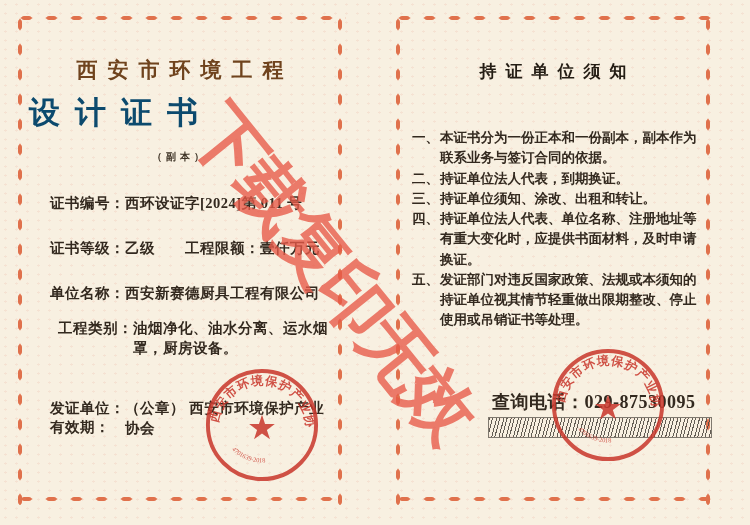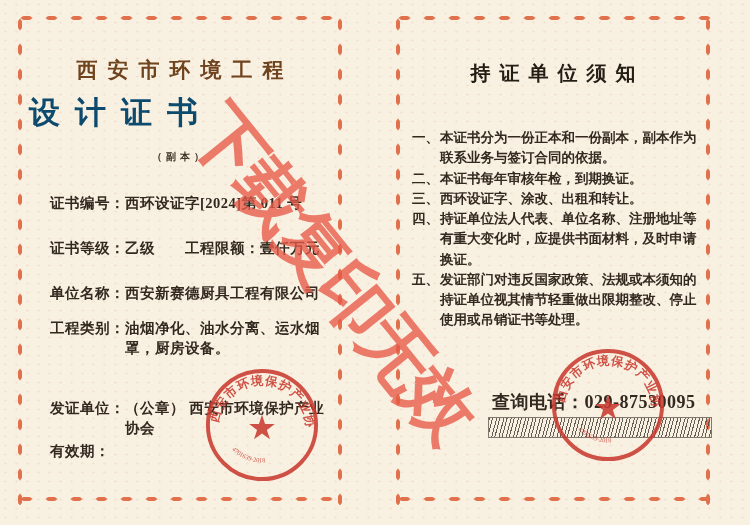--- a/index.html
+++ b/index.html
@@ -25,21 +25,21 @@
   .title1{left:0;right:0;text-align:center;font-size:21px;font-weight:700;
     color:#6f431d;letter-spacing:10px;text-indent:10px;}
   .title2{left:0;right:0;text-align:left;font-size:31px;font-weight:800;
     color:#0c4a6e;letter-spacing:15px;text-indent:15px;}
   .subtitle{left:0;right:0;text-align:center;font-size:10px;color:#3a2f22;
     letter-spacing:4px;font-weight:600;}
   .field{left:36px;right:12px;font-size:14.5px;font-weight:600;letter-spacing:0.5px;
     display:flex;align-items:flex-start;line-height:1.35;}
   .field .lbl{white-space:nowrap;}
   .field .val{flex:1;}
-  .rtitle{left:0;right:0;text-align:center;font-size:20px;font-weight:700;
+  .rtitle{left:0;right:0;text-align:center;font-size:17px;font-weight:700;
     color:#241d14;letter-spacing:9px;text-indent:9px;}
   .notices{left:20px;right:12px;font-size:13.5px;font-weight:600;line-height:1.5;}
   .nrow{display:flex;}
   .nrow .num{width:28px;flex:none;}
   .nrow .txt{flex:1;}
   .phone{font-size:18px;font-weight:600;letter-spacing:0.5px;}
   .barcode{border:1px solid #6b655c;background:
     repeating-linear-gradient(105deg,#4a443c 0 1px,transparent 1px 3px,#4a443c 3px 4px,transparent 4px 7px);
     opacity:0.85;}
   .watermark{position:absolute;left:243px;top:86px;transform:rotate(51deg);
@@ -73,55 +73,55 @@
       <span style="margin-right:30px;">乙级</span>
       <span class="lbl">工程限额：</span>
       <span>壹仟万元</span>
     </div>
 
     <div class="abs field ink" style="top:272px;">
       <span class="lbl">单位名称：</span>
       <span class="val">西安新赛德厨具工程有限公司</span>
     </div>
 
-    <div class="abs field ink" style="top:307px;">
+    <div class="abs field ink" style="top:307px;margin-left:8px;">
       <span class="lbl">工程类别：</span>
       <span class="val" style="max-width:218px;">油烟净化、油水分离、运水烟罩，厨房设备。</span>
     </div>
 
     <div class="abs field ink" style="top:387px;">
       <span class="lbl">发证单位：</span>
       <span class="val">（公章） 西安市环境保护产业协会</span>
     </div>
 
-    <div class="abs field ink" style="top:430px;gap:30px;">
+    <div class="abs field ink" style="top:406px;gap:30px;">
       <span class="lbl">有效期：</span>
     </div>
   </div>
 
   <div class="frame" style="left:392px;top:12px;width:322px;height:493px;">
     <div class="orn orn-h orn-top"></div>
     <div class="orn orn-h orn-bottom"></div>
     <div class="orn orn-v orn-left"></div>
     <div class="orn orn-v orn-right"></div>
 
     <div class="abs rtitle" style="top:48px;">持证单位须知</div>
 
     <div class="abs notices ink" style="top:116px;">
       <div class="nrow">
         <span class="num">一、</span>
         <span class="txt">本证书分为一份正本和一份副本，副本作为联系业务与签订合同的依据。</span>
       </div>
       <div class="nrow">
         <span class="num">二、</span>
-        <span class="txt">本证书每年审核年检，到期换证。</span>
+        <span class="txt">持证单位法人代表，到期换证。</span>
       </div>
       <div class="nrow">
         <span class="num">三、</span>
-        <span class="txt">西环设证字、涂改、出租和转让。</span>
+        <span class="txt">持证单位须知、涂改、出租和转让。</span>
       </div>
       <div class="nrow">
         <span class="num">四、</span>
         <span class="txt">持证单位法人代表、单位名称、注册地址等有重大变化时，应提供书面材料，及时申请换证。</span>
       </div>
       <div class="nrow">
         <span class="num">五、</span>
         <span class="txt">发证部门对违反国家政策、法规或本须知的持证单位视其情节轻重做出限期整改、停止使用或吊销证书等处理。</span>
       </div>
     </div>

